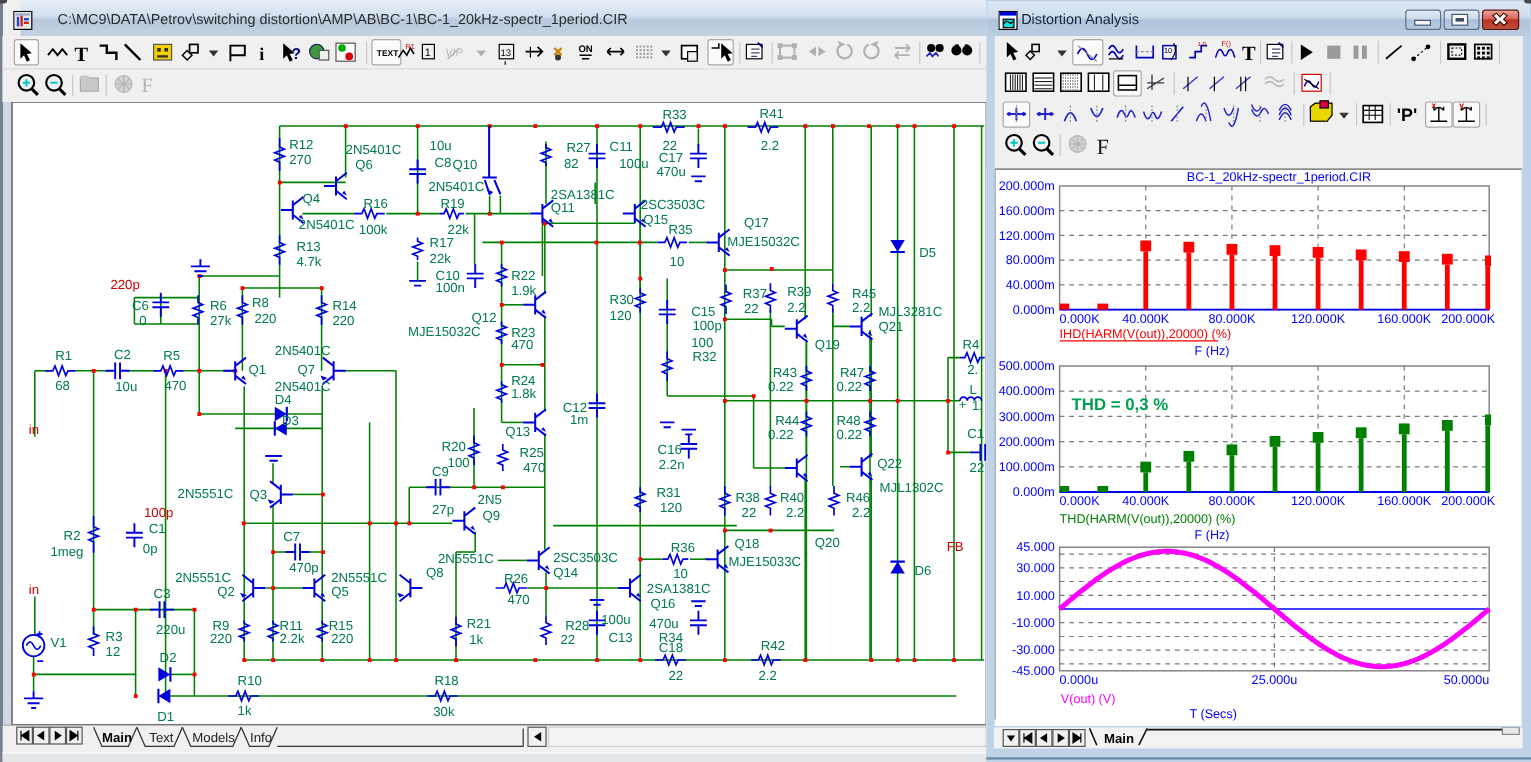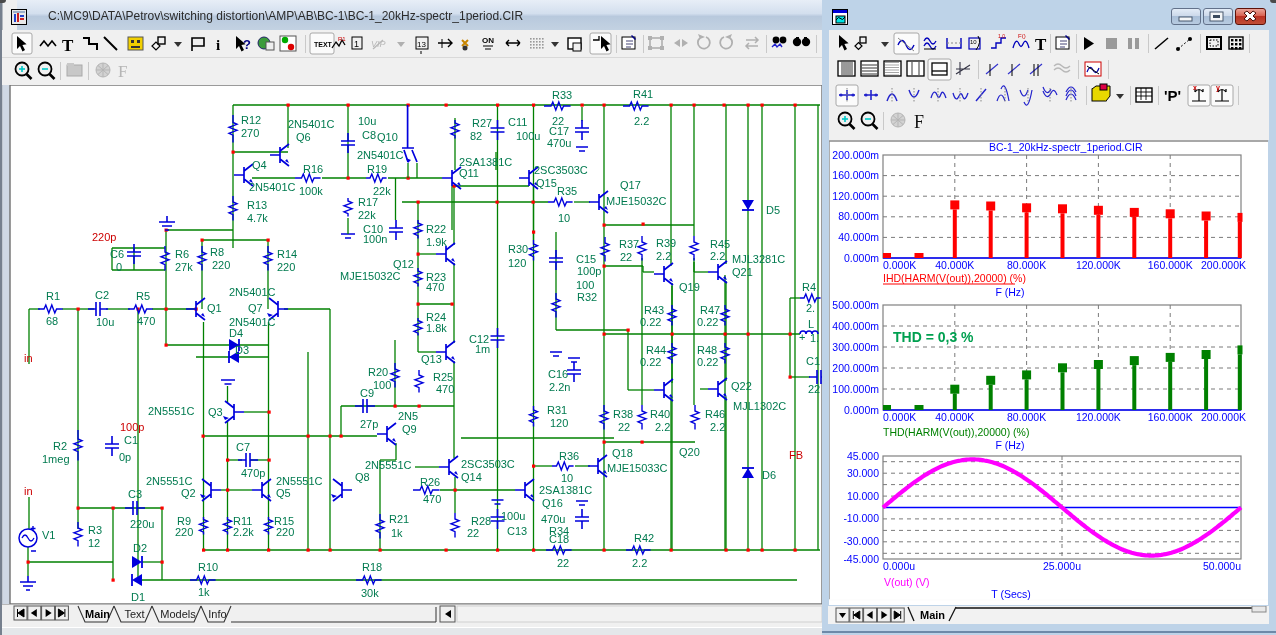--- a/index.html
+++ b/index.html
@@ -670,20 +670,23 @@
       <text x="215.5" y="14" font-size="11px" fill="#222" font-weight="normal" text-anchor="middle">Info</text>
       <path d="M229,18 L434,18" stroke="#333" stroke-width="1.2"></path>
       <path d="M434,3 l0,15" stroke="#333"></path>
       <rect x="438" y="2" width="15" height="16" fill="#f0f0f0" stroke="#555"></rect>
       <path d="M449,6 l0,8 -6,-4 z" fill="#000"></path>
       <rect x="455" y="2" width="365" height="16" fill="#f2f2f2" stroke="#d0d0d0"></rect>
   </svg>
   <div class="abs" style="left:2px;top:627px;width:830px;height:8px;background:#e4e7ea;border-top:1px solid #ffffff;"></div>
 
   <div class="abs" style="left:822px;top:0;width:454px;height:635px;background:#bed3e8;"></div>
+  <div class="abs" id="rtitle" style="left:823px;top:1px;width:452px;height:29px;background:linear-gradient(#dde7f3 0%,#cedded 45%,#afc4dc 55%,#bacde0 100%);">
+      <span class="txt">Distortion Analysis</span>
+    </div>
   <svg class="abs" style="left:832px;top:9px" width="17" height="17">
     <rect x="0" y="0" width="16" height="16" fill="#000"></rect>
       <rect x="1" y="1" width="14" height="14" fill="#fff"></rect>
     <rect x="1" y="1" width="14" height="3" fill="#0000d8"></rect>
     <rect x="4" y="7" width="9" height="7" fill="#00e5e5" stroke="#000" stroke-width="1"></rect>
     <path d="M4,11 l2.5,-2.5 4,2 2.5,-2.5" stroke="#000" fill="none"></path>
   </svg>
   <div class="cap min" style="left:1171px;width:30px;"></div>
   <div class="cap max" style="left:1203px;width:30px;"></div>
   <div class="cap cls" style="left:1235px;width:31px;"></div>

